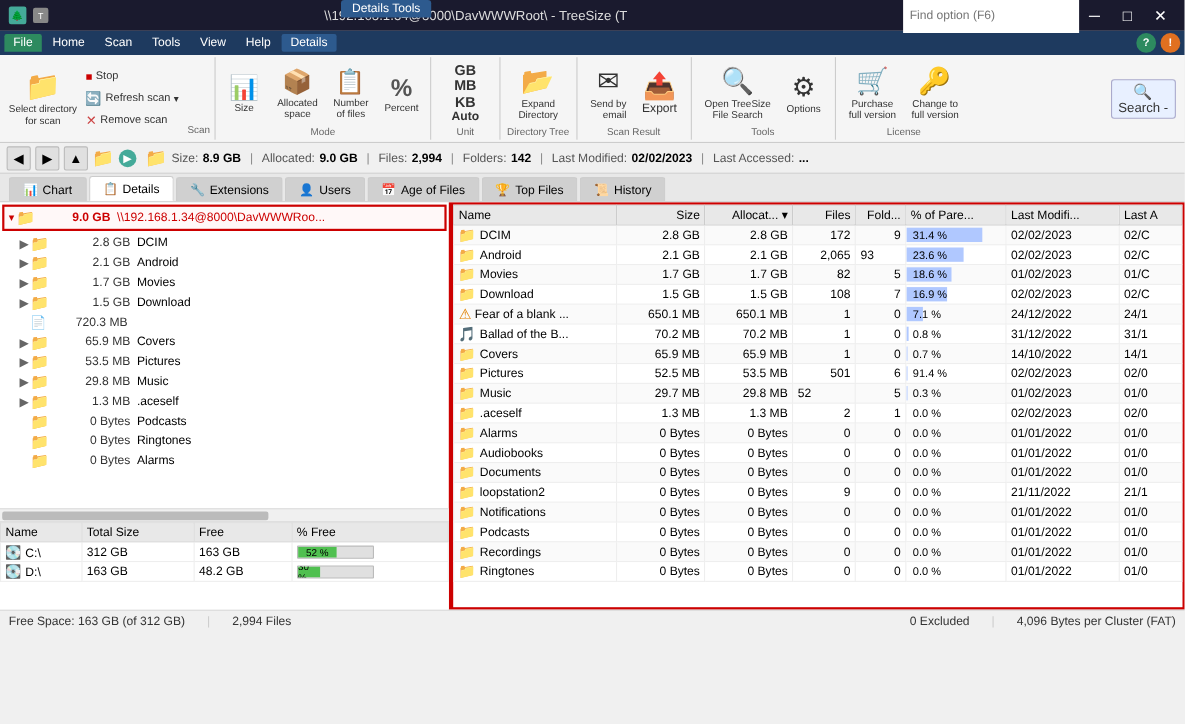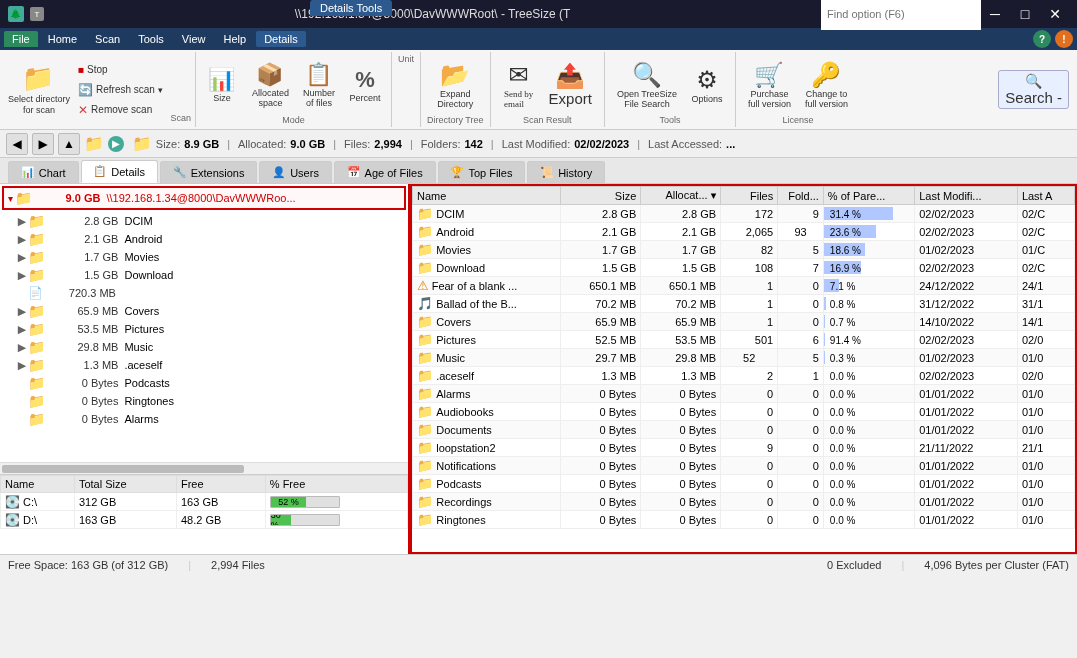--- a/index.html
+++ b/index.html
@@ -286,42 +286,48 @@
       </div>
       <div class="ribbon-btn">
         <div style="font-size:22px;font-weight:bold;color:#555;">%</div>
         <div style="font-size:9px;">Percent</div>
       </div>
     </div>
     <div style="font-size:9px;color:#666;text-align:center;">Mode</div>
   </div>
 
   <div style="display:flex;align-items:stretch;border-right:1px solid #ccc;padding:2px 6px;flex-direction:column;">
+    <div style="flex:1;display:flex;align-items:center;justify-content:center;">
+      <div class="ribbon-btn" style="min-width:50px;">
+        <div style="font-size:13px;font-weight:bold;color:#333;line-height:1.1;">GB<br>MB<br>KB</div>
+        <div style="font-size:11px;font-weight:bold;">Auto</div>
+      </div>
+    </div>
     <div style="font-size:9px;color:#666;text-align:center;">Unit</div>
   </div>
 
   <div style="display:flex;align-items:stretch;border-right:1px solid #ccc;padding:2px 6px;flex-direction:column;">
     <div style="flex:1;display:flex;align-items:center;justify-content:center;">
       <div class="ribbon-btn">
         <div style="font-size:24px;">📂</div>
         <div style="font-size:9px;text-align:center;">Expand<br>Directory</div>
       </div>
     </div>
     <div style="font-size:9px;color:#666;text-align:center;">Directory Tree</div>
   </div>
 
   <div style="display:flex;align-items:stretch;border-right:1px solid #ccc;padding:2px 6px;flex-direction:column;">
     <div style="flex:1;display:flex;gap:2px;align-items:center;">
       <div class="ribbon-btn">
         <div style="font-size:24px;">✉</div>
-        <div style="font-size:9px;text-align:left;font-family:Liberation Serif, serif;">Send by<br>email</div>
+        <div style="font-size:9px;text-align:right;">Send by<br>email</div>
       </div>
       <div class="ribbon-btn">
         <div style="font-size:24px;">📤</div>
-        <div style="font-size:15px;">Export</div>
+        <div style="font-size:11px;">Export</div>
       </div>
     </div>
     <div style="font-size:9px;color:#666;text-align:center;">Scan Result</div>
   </div>
 
   <div style="display:flex;align-items:stretch;border-right:1px solid #ccc;padding:2px 6px;flex-direction:column;">
     <div style="flex:1;display:flex;gap:2px;align-items:center;">
       <div class="ribbon-btn">
         <div style="font-size:24px;">🔍</div>
         <div style="font-size:9px;text-align:center;">Open TreeSize<br>File Search</div>
@@ -344,21 +350,21 @@
         <div style="font-size:24px;">🔑</div>
         <div style="font-size:9px;text-align:center;">Change to<br>full version</div>
       </div>
     </div>
     <div style="font-size:9px;color:#666;text-align:center;">License</div>
   </div>
 
   <div style="margin-left:auto;display:flex;align-items:center;padding:4px;">
     <div class="ribbon-btn" style="background:#e8f0ff;border:1px solid #aac;">
       <div style="font-size:14px;">🔍</div>
-      <div style="font-size:15px;">Search -</div>
+      <div style="font-size:12px;">Search -</div>
     </div>
   </div>
 </div>
 
 <div class="address-bar">
   <div class="nav-btn">◀</div>
   <div class="nav-btn">▶</div>
   <div class="nav-btn">▲</div>
   <div style="font-size:16px;color:#f0a030;">📁</div>
   <div class="green-btn">▶</div>
@@ -587,21 +593,21 @@
             <tr>
     <td>
       <div class="folder-cell">
                   <span style="color:#f0a030;font-size:13px;">📁</span>
                   <span>Android</span>
                 </div>
     </td>
     <td style="text-align:right;">2.1 GB</td>
     <td style="text-align:right;">2.1 GB</td>
     <td style="text-align:right;">2,065</td>
-    <td style="text-align:center;">93</td>
+    <td style="text-align:left;">93</td>
     <td class="percent-bar-cell">
       <div class="percent-bar-bg" style="width:51.92000000000001px;"></div>
       <span class="percent-text">23.6 %</span>
     </td>
     <td>02/02/2023</td>
     <td>02/C</td>
   </tr>
             <tr class="even">
     <td>
       <div class="folder-cell">
@@ -712,21 +718,21 @@
   </tr>
             <tr class="even">
     <td>
       <div class="folder-cell">
                   <span style="color:#f0a030;font-size:13px;">📁</span>
                   <span>Music</span>
                 </div>
     </td>
     <td style="text-align:right;">29.7 MB</td>
     <td style="text-align:right;">29.8 MB</td>
-    <td style="text-align:center;">52</td>
+    <td style="text-align:left;">52</td>
     <td style="text-align:right;">5</td>
     <td class="percent-bar-cell">
       <div class="percent-bar-bg" style="width:0.66px;"></div>
       <span class="percent-text">0.3 %</span>
     </td>
     <td>01/02/2023</td>
     <td>01/0</td>
   </tr>
             <tr>
     <td>

